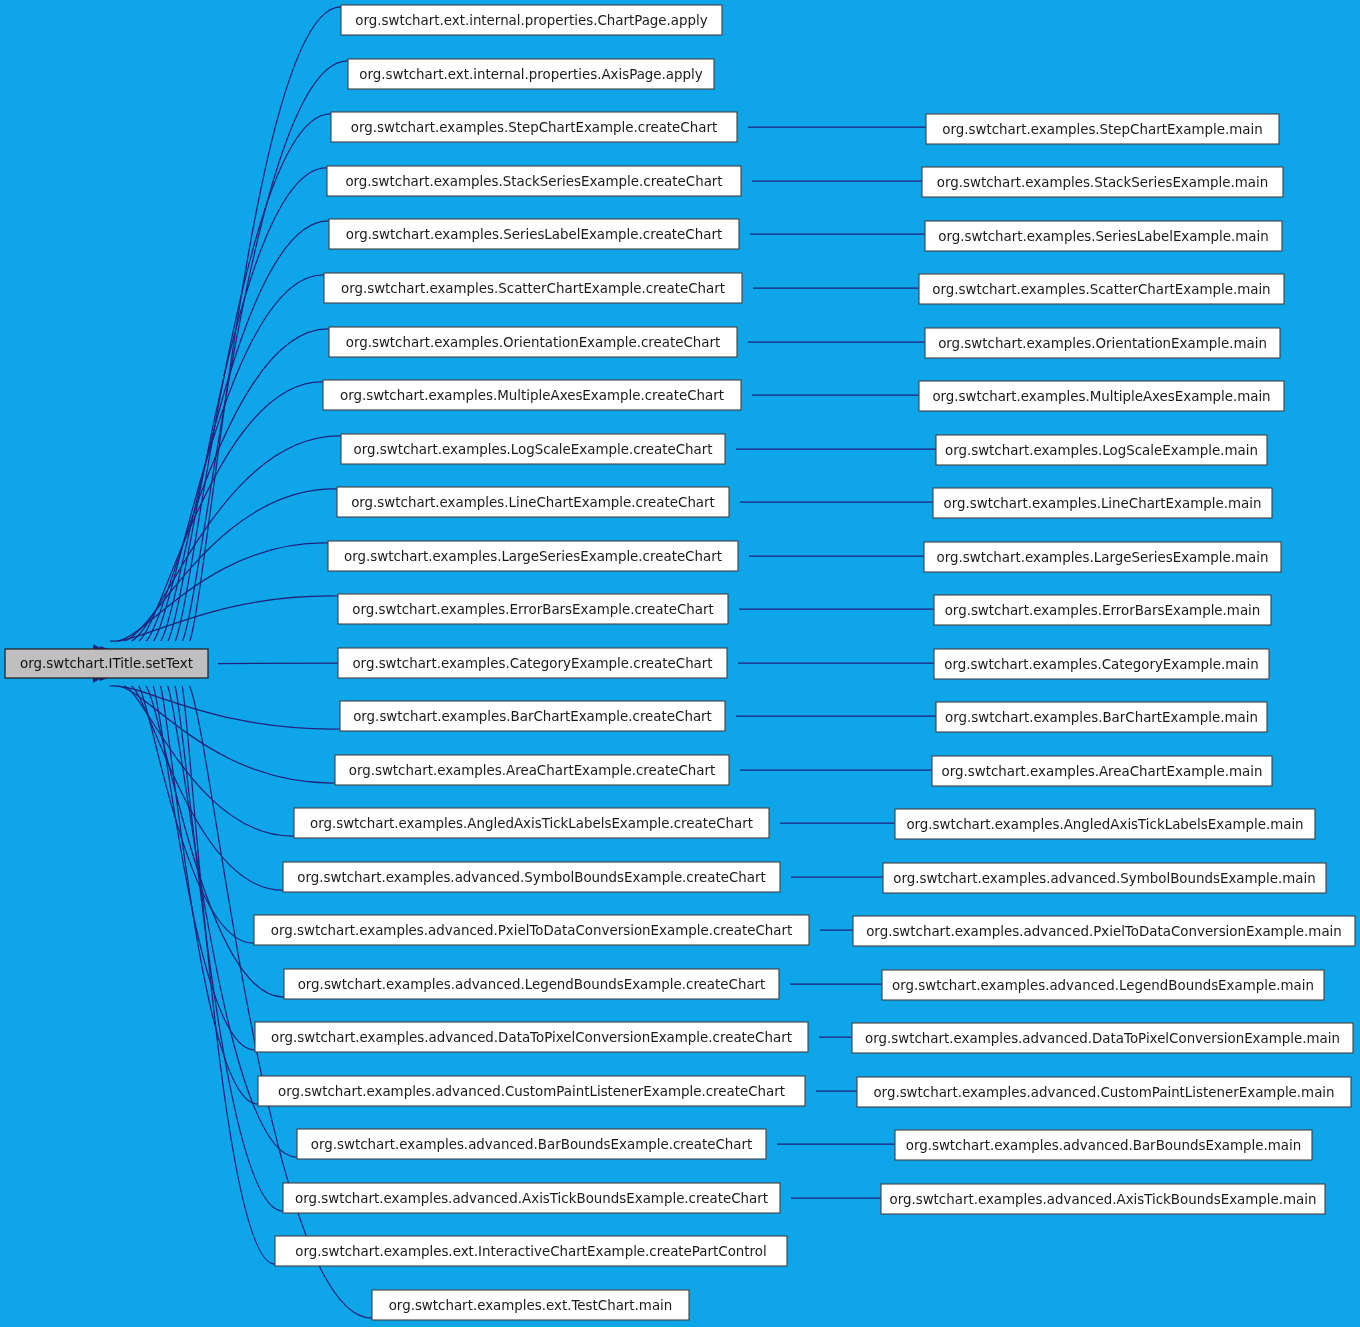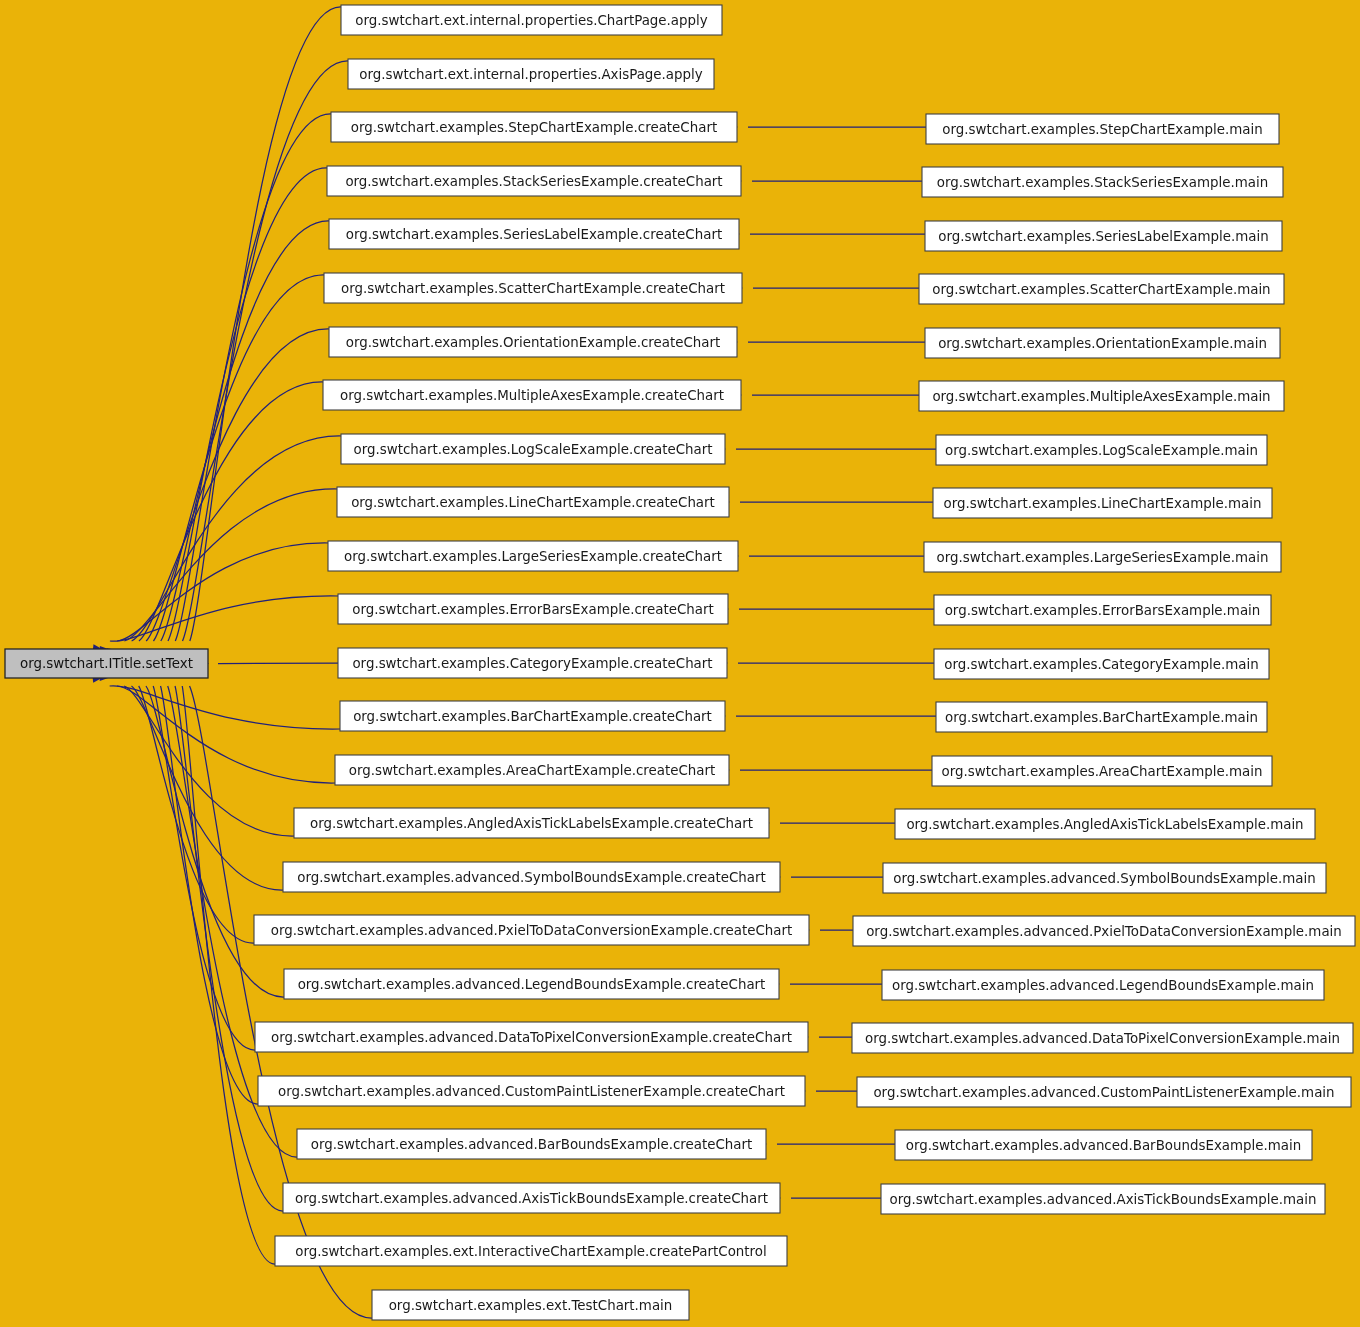--- a/index.html
+++ b/index.html
@@ -1,17 +1,17 @@
 <!DOCTYPE html>
 <html><head>
 <meta charset="utf-8">
 <style>
   html,body{margin:0;padding:0;background:#ffffff;}
   body{font-family:"DejaVu Sans","Liberation Sans",sans-serif;}
-  #stage{position:relative;width:1360px;height:1327px;overflow:hidden;background:#eab308;}
+  #stage{position:relative;width:1360px;height:1327px;overflow:hidden;background:#0ea5e9;}
   #graph{position:absolute;left:0;top:0;width:1360px;height:1327px;}
   .node-rect{fill:#ffffff;stroke:#404040;stroke-width:1.1;}
   .node-rect.root{fill:#bfbfbf;stroke:#262626;stroke-width:1.3;}
   .node-label{font-family:"DejaVu Sans","Liberation Sans",sans-serif;font-size:13.4px;fill:#1a1a1a;dominant-baseline:middle;text-anchor:middle;}
   .node-label.root{fill:#111111;}
   .edge{fill:none;stroke:#21217a;stroke-width:1.25;}
   .arrow-head{fill:#21217a;stroke:none;}
 </style>
 </head>
 <body>

